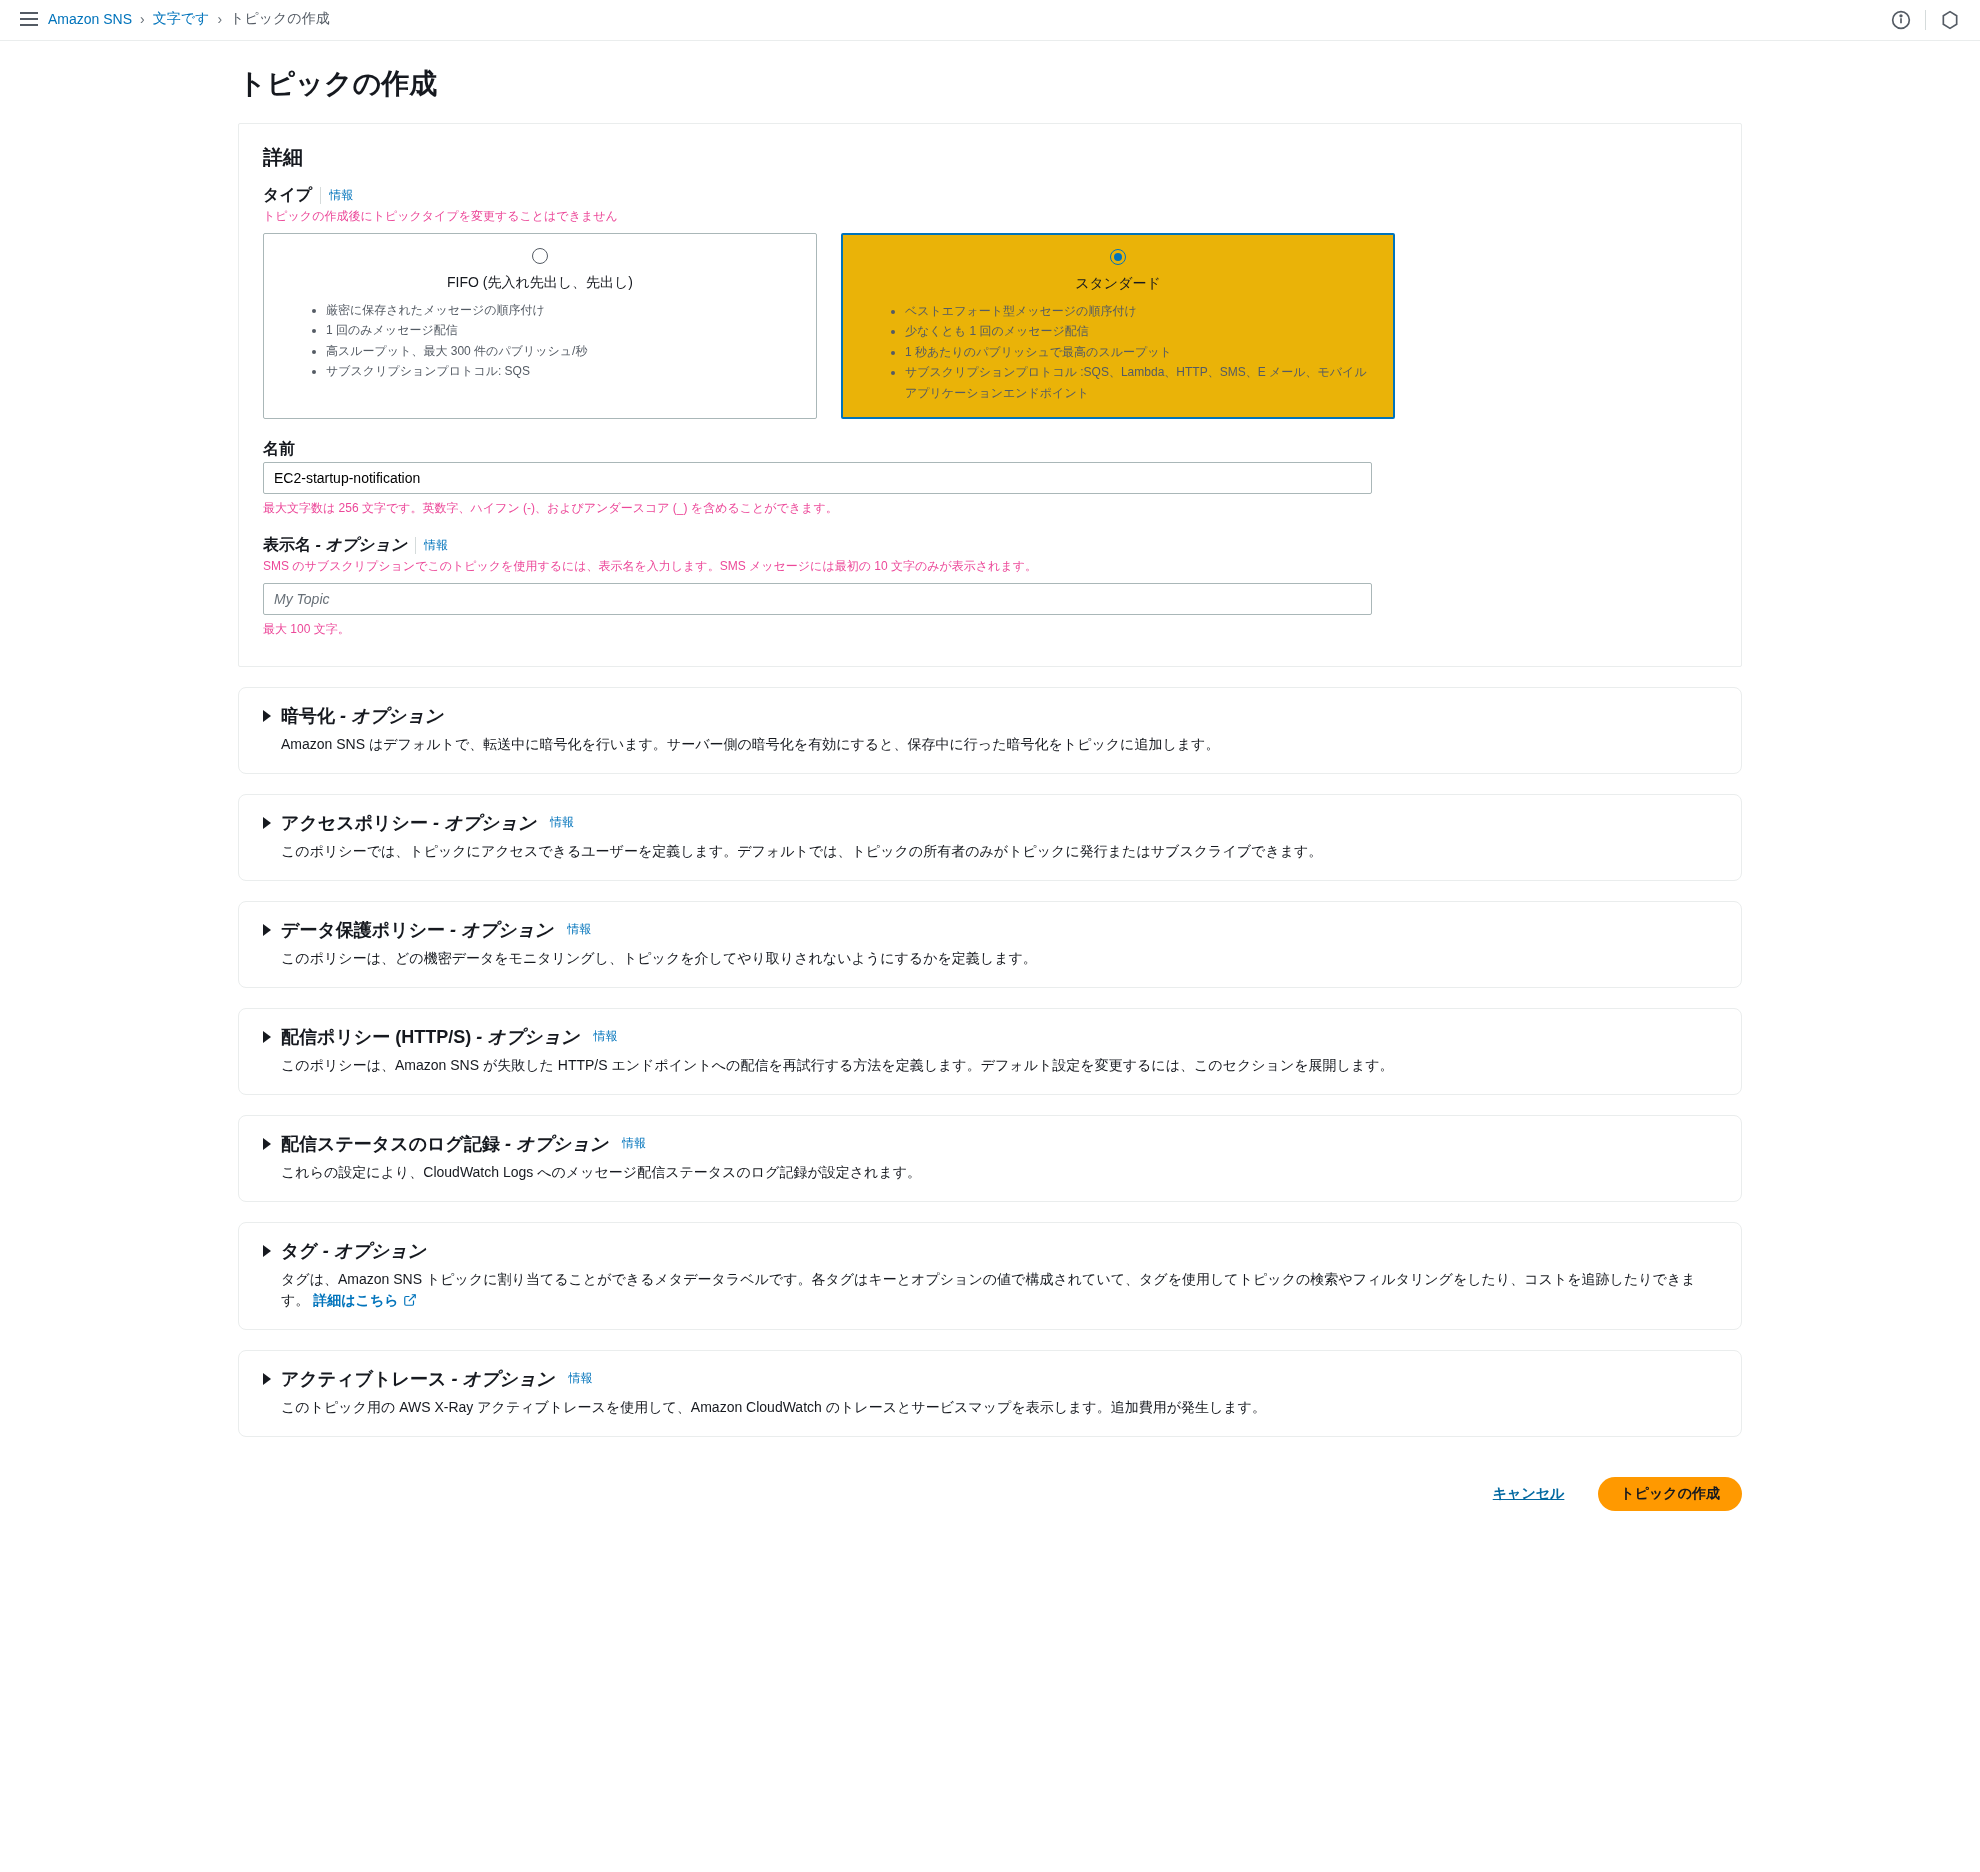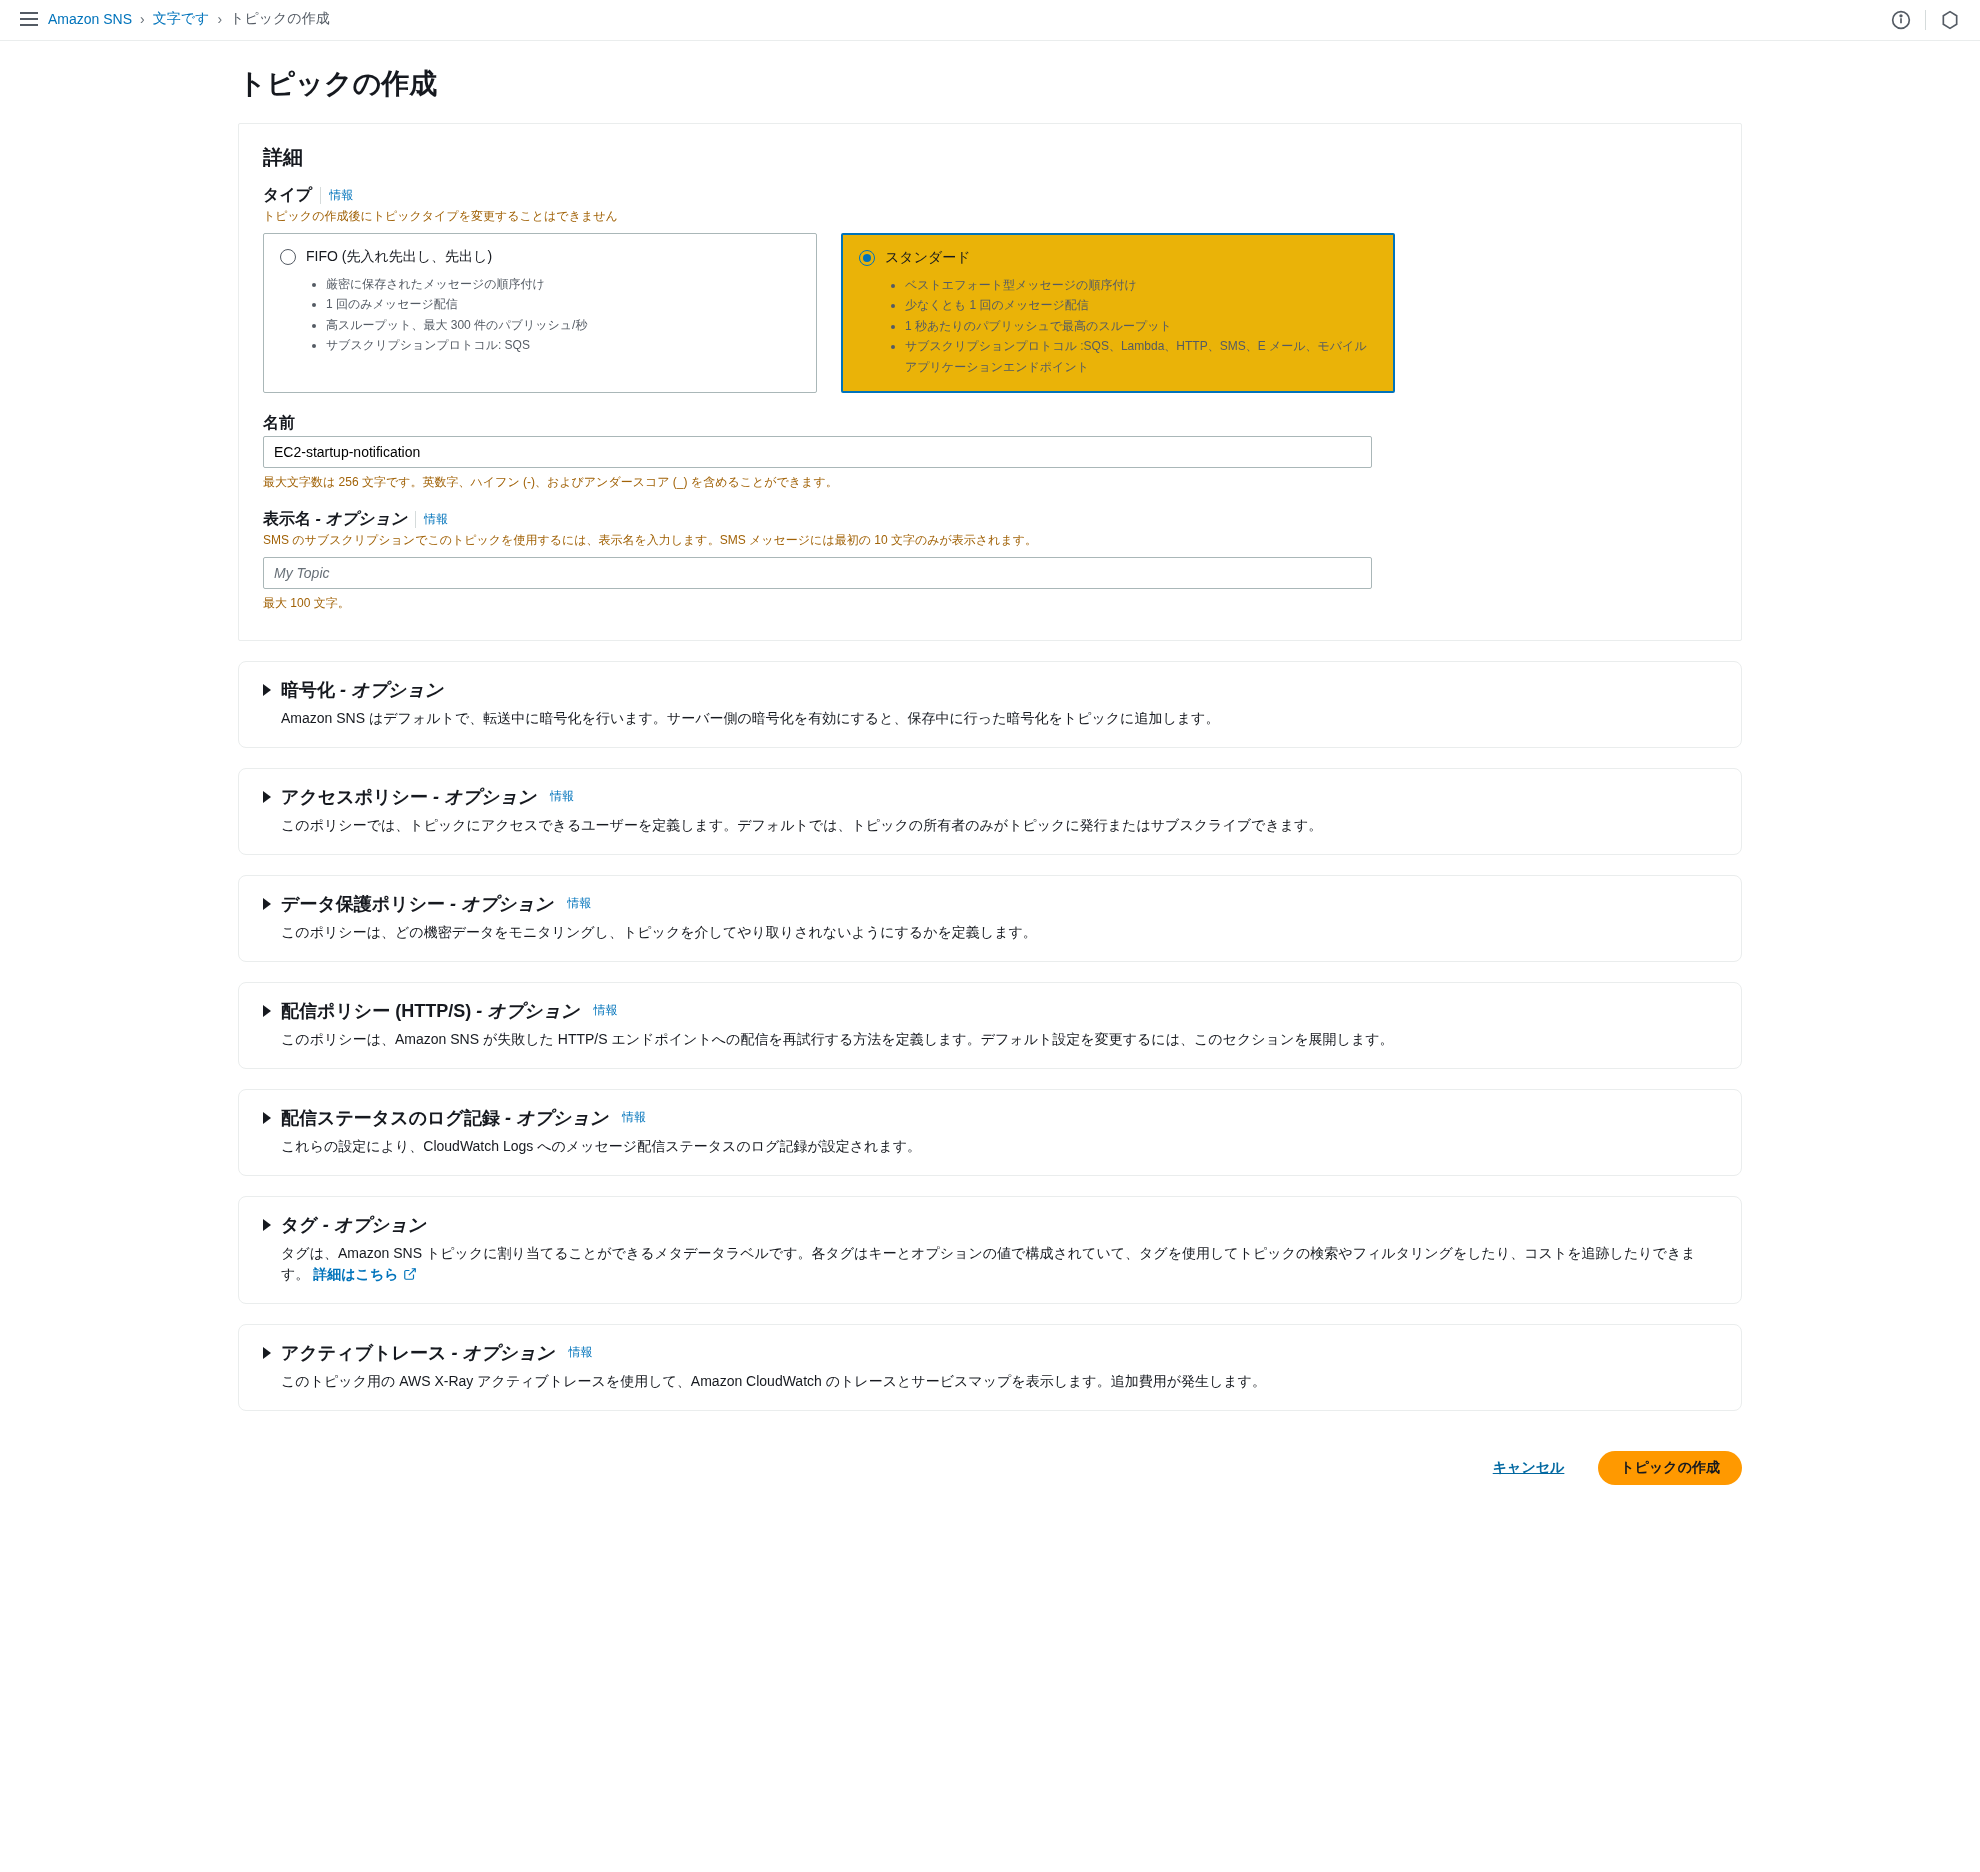--- a/index.html
+++ b/index.html
@@ -16,25 +16,25 @@
 .icon-btn { width: 20px; height: 20px; cursor: pointer; color: #545b64; }
 .divider-v { width: 1px; height: 20px; background: #d5dbdb; }
 .container { max-width: 1742px; margin: 0 auto; padding: 24px 119px; }
 h1.page-title { font-size: 28px; font-weight: 700; margin-bottom: 20px; }
 .panel { border: 1px solid #eaeded; border-radius: 2px; padding: 20px 24px; margin-bottom: 20px; background: #fff; }
 .panel-header { font-size: 20px; font-weight: 700; margin-bottom: 14px; }
 .field-label-row { display: flex; align-items: center; gap: 8px; margin-bottom: 2px; }
 .field-label { font-weight: 700; font-size: 16px; }
 .field-optional { font-style: italic; font-weight: 700; }
 .info-link { color: #0073bb; font-size: 12px; font-weight: 400; cursor: pointer; border-left: 1px solid #d5dbdb; padding-left: 8px; }
-.field-hint { font-size: 12px; color: #a16207; margin-bottom: 8px; }
+.field-hint { font-size: 12px; color: #ec4899; margin-bottom: 8px; }
 .type-options { display: flex; gap: 24px; margin-bottom: 20px; }
 .type-card { flex: 1; border: 1px solid #aab7b8; border-radius: 2px; padding: 14px 16px; cursor: pointer; min-width: 475px; max-width: 554px; }
 .type-card.selected { border: 2px solid #0073bb; background: #eab308; }
-.type-card-head { display: flex; align-items: center; gap: 10px; margin-bottom: 8px; }
+.type-card-head { display: flex; align-items: center; gap: 10px; margin-bottom: 8px; flex-direction: column; }
 .radio { width: 16px; height: 16px; border: 1px solid #545b64; border-radius: 50%; display: inline-flex; align-items: center; justify-content: center; flex-shrink: 0; }
 .radio.selected { border-color: #0073bb; }
 .radio.selected::after { content: ''; width: 8px; height: 8px; background: #0073bb; border-radius: 50%; }
 .type-title { font-size: 14px; font-weight: 400; }
 .type-list { list-style: disc; padding-left: 46px; font-size: 12px; color: #545b64; line-height: 1.7; }
 .text-input { width: 100%; max-width: 1109px; padding: 7px 10px; border: 1px solid #aab7b8; border-radius: 2px; font-size: 14px; }
 .text-input::placeholder { color: #687078; font-style: italic; }
 .field-block { margin-bottom: 18px; }
 .collapsible { border: 1px solid #eaeded; border-radius: 8px; padding: 16px 24px 18px; margin-bottom: 20px; }
 .collapsible-head { display: flex; align-items: center; gap: 10px; cursor: pointer; margin-bottom: 6px; }

